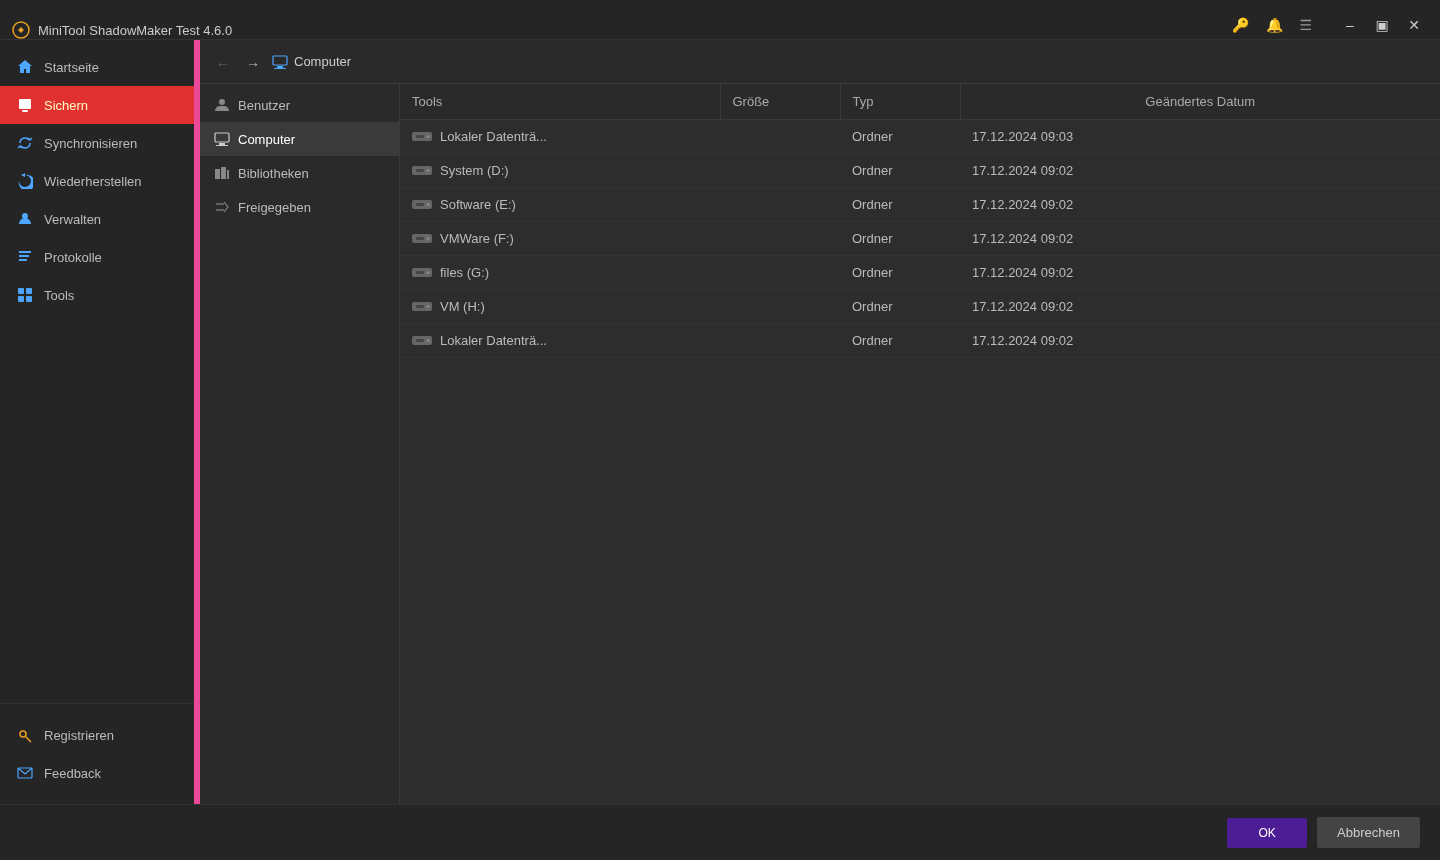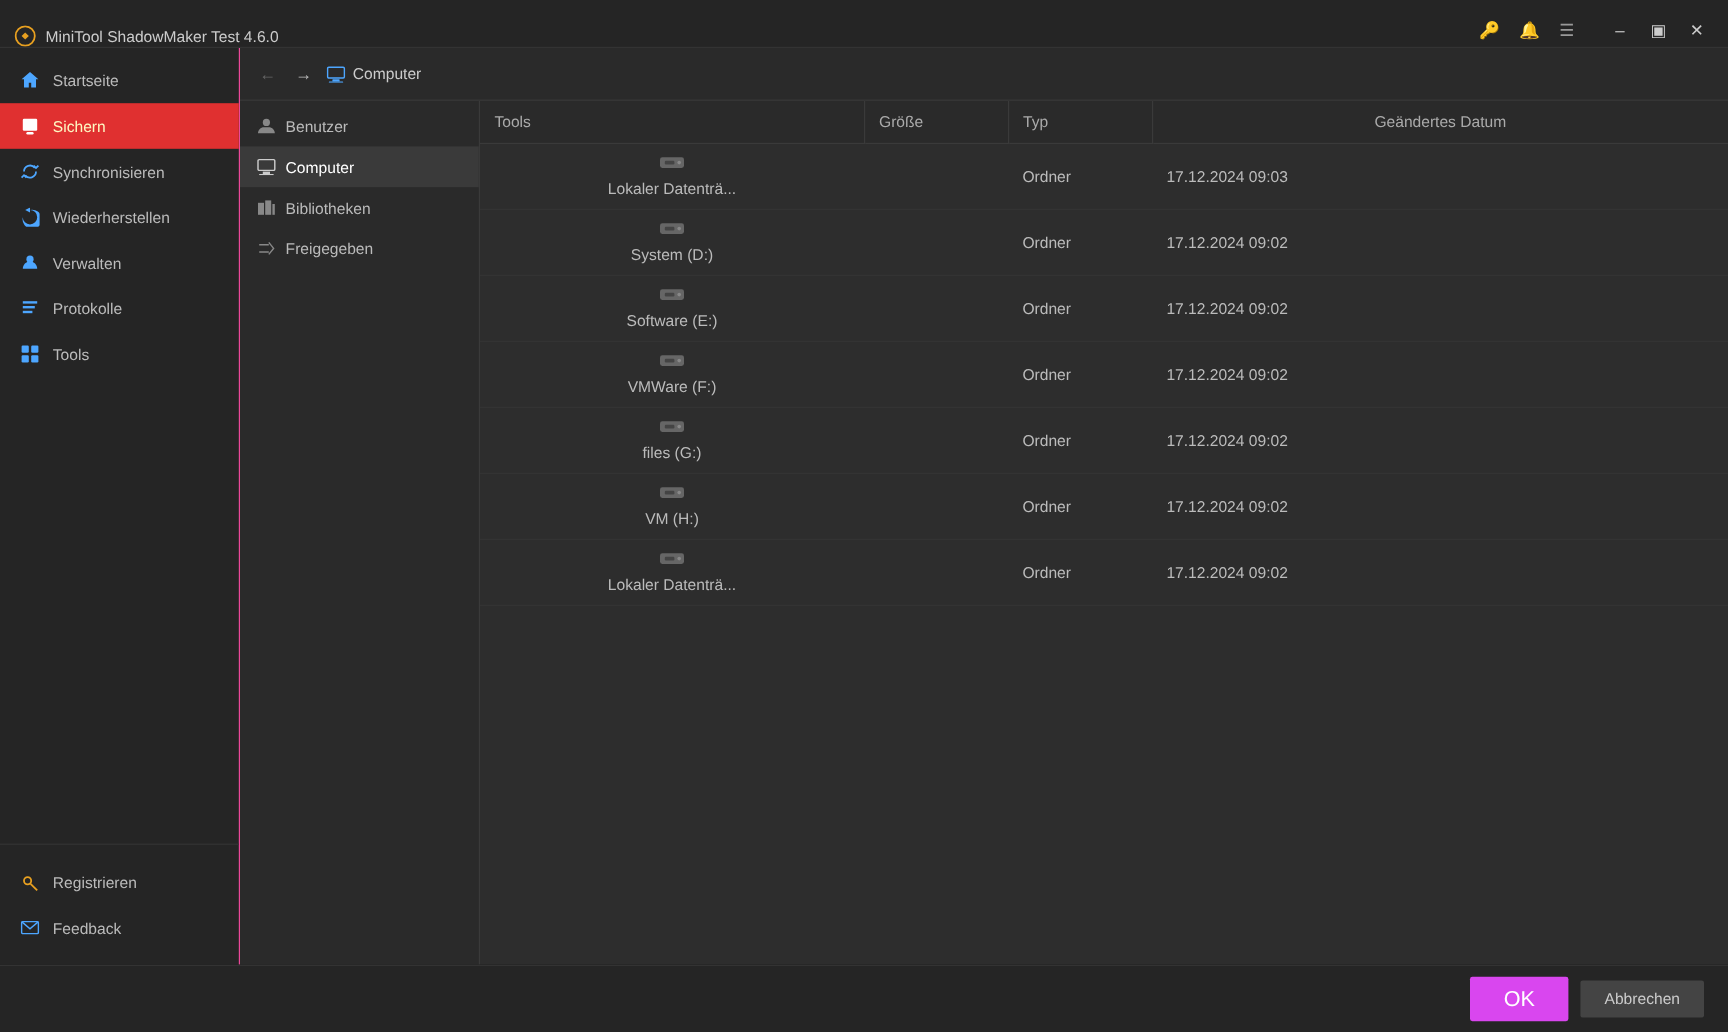--- a/index.html
+++ b/index.html
@@ -71,21 +71,21 @@
       overflow: hidden;
     }
 
     
     .sidebar {
       width: 200px;
       background: #252525;
       display: flex;
       flex-direction: column;
       flex-shrink: 0;
-      border-right: 1px solid #ec4899;
+      border-right: 6px solid #ec4899;
     }
     .sidebar-nav {
       flex: 1;
       padding: 8px 0;
     }
     .sidebar-item {
       display: flex;
       align-items: center;
       gap: 10px;
       padding: 10px 16px;
@@ -216,41 +216,40 @@
     .file-table td {
       padding: 9px 12px;
       color: #bbb;
       font-size: 13px;
       vertical-align: middle;
     }
     .file-name-cell {
       display: flex;
       align-items: center;
       gap: 8px;
-      flex-direction: column;
     }
 
     
     .bottom-bar {
       height: 56px;
       background: #252525;
       border-top: 1px solid #333;
       display: flex;
       align-items: center;
       justify-content: flex-end;
       padding: 0 20px;
       gap: 10px;
       flex-shrink: 0;
     }
     .btn-primary {
-      background: #d946ef;
+      background: #4c1d95;
       color: #fff;
       border: none;
       padding: 8px 28px;
-      font-size: 18px;
+      font-size: 12px;
       cursor: pointer;
       border-radius: 2px;
       min-width: 80px;
     }
     .btn-secondary {
       background: #444;
       color: #ccc;
       border: none;
       padding: 8px 20px;
       font-size: 13px;

